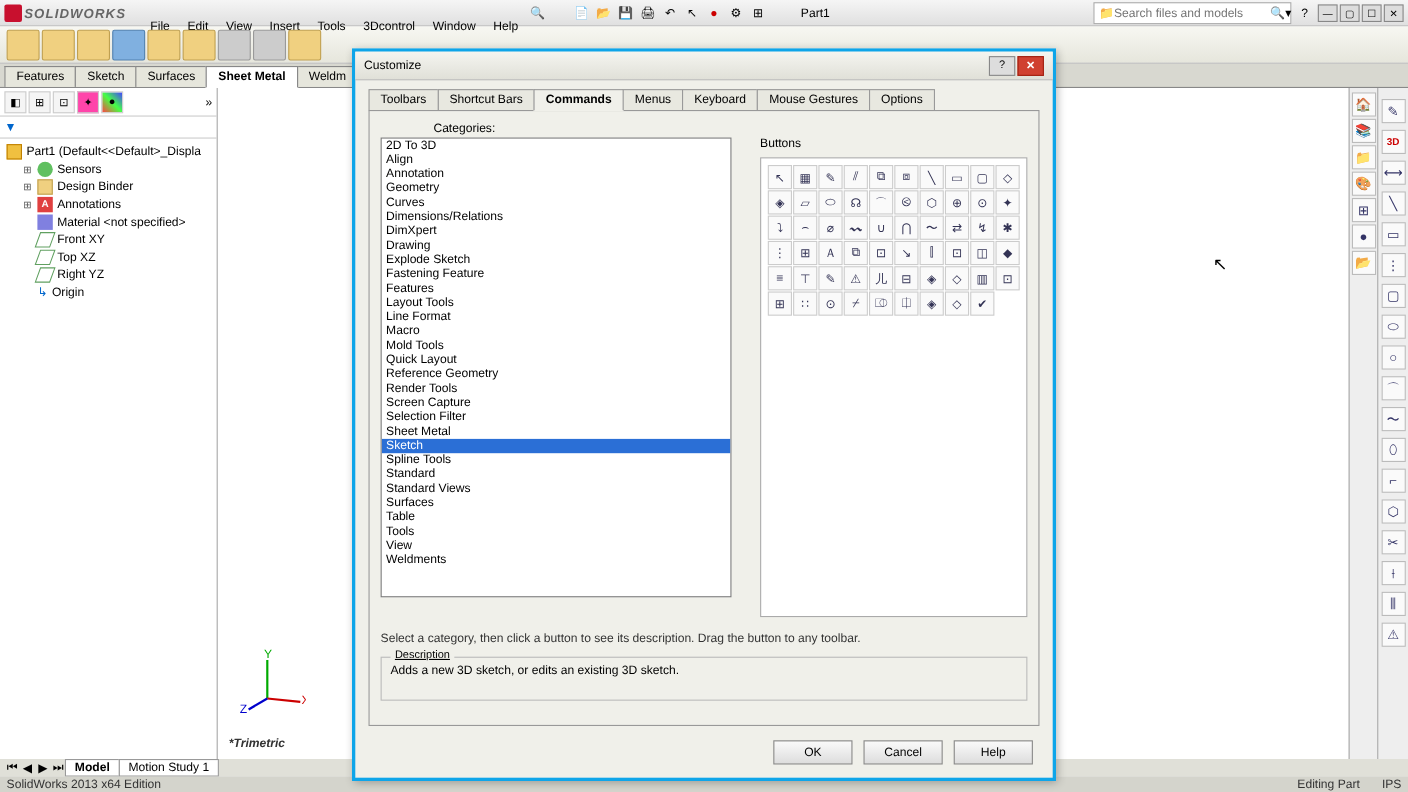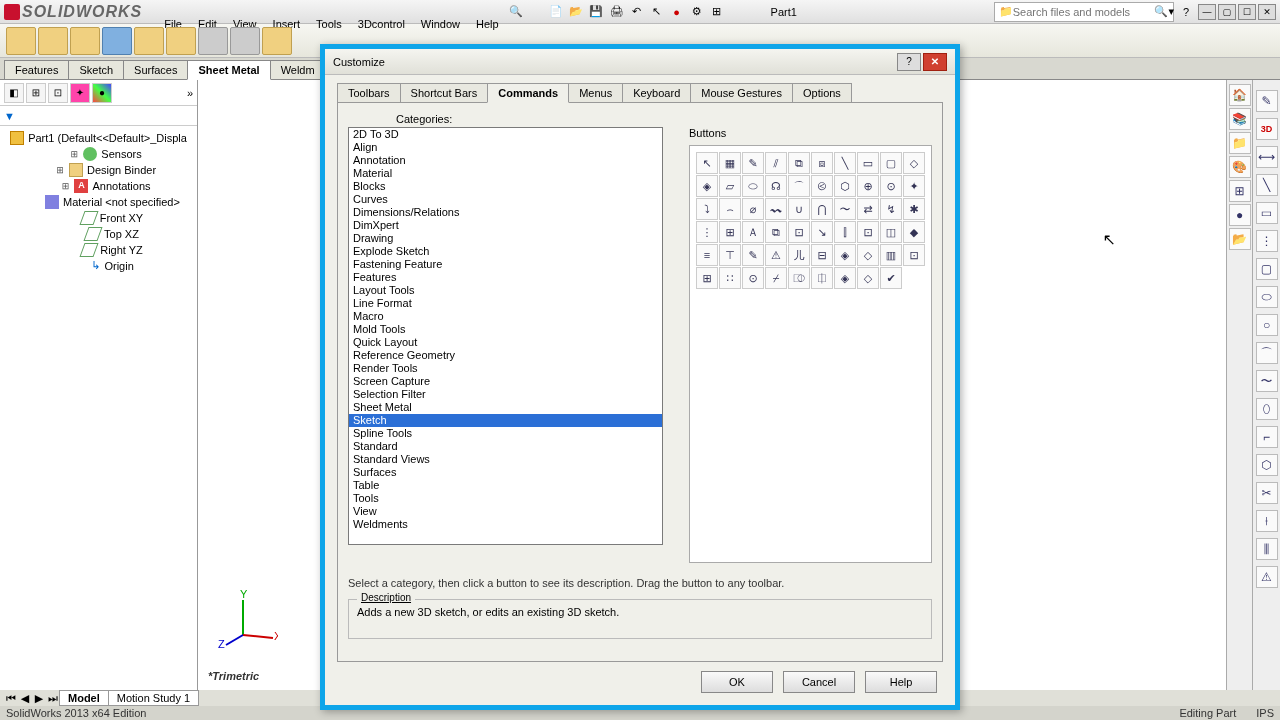--- a/index.html
+++ b/index.html
@@ -2,24 +2,24 @@
 <html><head>
 <meta charset="utf-8">
 <style>
 * { box-sizing: border-box; margin: 0; padding: 0; font-family: "Segoe UI", Tahoma, sans-serif; font-size: 11px; }
 body { background: #e8e8e8; width: 1280px; height: 720px; overflow: hidden; position: relative; }
 
 
 .menubar { height: 24px; background: linear-gradient(#f5f5f5,#e0e0e0); display: flex; align-items: center; padding: 0 4px; border-bottom: 1px solid #bbb; }
 .logo { display:flex; align-items:center; gap:2px; margin-right:14px; }
 .logo-icon { width:16px; height:16px; background:#c8102e; border-radius:2px; position:relative; }
-.logo-text { font-weight:bold; font-style:italic; color:#666; font-size:16px; letter-spacing:1px; }
+.logo-text { font-weight:bold; font-style:italic; color:#666; font-size:12px; letter-spacing:1px; }
 .menu-item { padding: 4px 8px; cursor: default; margin-top: 25px; }
 .menubar-right { margin-left:auto; display:flex; align-items:center; gap:2px; }
-.doc-name { margin: 0 44px; }
+.doc-name { margin: 0 29px; }
 .search-box { display:flex; align-items:center; border:1px solid #aaa; background:#fff; height:20px; width:180px; padding:0 4px; }
 .search-box input { border:none; outline:none; flex:1; font-size:11px; }
 .tb-icon { width:20px; height:20px; display:flex; align-items:center; justify-content:center; border:1px solid transparent; }
 .win-btn { width:18px; height:16px; border:1px solid #888; background:#ddd; display:flex; align-items:center; justify-content:center; font-size:9px; }
 
 
 .main-toolbar { height: 34px; background:linear-gradient(#f7f7f2,#e6e6dc); border-bottom:1px solid #bbb; display:flex; align-items:center; padding:0 6px; gap:2px; }
 .big-icon { width:30px; height:28px; background:#f0d080; border:1px solid #c0a050; border-radius:2px; }
 .big-icon.blue { background:#80b0e0; border-color:#5080b0; }
 .big-icon.gray { background:#ccc; border-color:#999; }
@@ -27,21 +27,21 @@
 
 .tab-strip { height:22px; background:#d8d8d0; display:flex; align-items:flex-end; padding-left:4px; border-bottom:1px solid #888; }
 .cm-tab { padding:3px 10px; border:1px solid #888; border-bottom:none; background:#e6e6dc; margin-right:-1px; cursor:default; }
 .cm-tab.active { background:#fff; font-weight:bold; border-bottom:1px solid #fff; position:relative; top:1px; }
 
 
 .feature-tree { position:absolute; left:0; top:80px; width:198px; bottom:30px; background:#fff; border-right:1px solid #999; }
 .ft-toolbar { height:26px; border-bottom:1px solid #ccc; display:flex; align-items:center; gap:2px; padding:0 4px; }
 .ft-icon { width:20px; height:20px; border:1px solid #ccc; background:#f5f5f5; display:flex; align-items:center; justify-content:center; font-size:10px; }
 .ft-body { padding:4px; }
-.tree-row { display:flex; align-items:center; gap:4px; padding:1px 2px; white-space:nowrap; overflow:hidden;justify-content:center; }
+.tree-row { display:flex; align-items:center; gap:4px; padding:1px 2px; white-space:nowrap; overflow:hidden; }
 .tree-icon { width:14px; height:14px; display:inline-block; }
 .tree-icon.part { background:#f0c040; border:1px solid #c08000; }
 .tree-icon.sensor { background:#60c060; border-radius:50%; }
 .tree-icon.folder { background:#f0d080; border:1px solid #c0a050; }
 .tree-icon.ann { background:#e04040; color:#fff; font-weight:bold; text-align:center; font-size:9px; line-height:13px; }
 .tree-icon.mat { background:#8080e0; }
 .tree-icon.plane { background:none; border:1px solid #60a060; transform:skewX(-20deg); }
 .expander { width:10px; text-align:center; color:#555; font-size:9px; }
 .indent1 { margin-left:14px; }
 
@@ -57,21 +57,21 @@
 .vtb-icon { width:22px; height:22px; border:1px solid #bbb; background:#fafafa; display:flex; align-items:center; justify-content:center; font-size:12px; color:#336; }
 
 
 .bottom-tabs { position:absolute; left:0; bottom:14px; right:0; height:16px; background:#e0e0d8; display:flex; align-items:center; font-size:10px; }
 .bt-tab { padding:1px 8px; border:1px solid #999; background:#fff; margin-left:-1px; }
 .bt-tab.active { font-weight:bold; }
 .status-bar { position:absolute; left:0; bottom:0; right:0; height:14px; background:#d4d4cc; display:flex; align-items:center; padding:0 6px; font-size:10px; color:#333; }
 .status-right { margin-left:auto; display:flex; gap:20px; }
 
 
-.dialog { position:absolute; left:320px; top:44px; width:640px; height:666px; background:#f0f0ea; border:5px solid #0ea5e9; box-shadow:2px 2px 8px rgba(0,0,0,.3); }
+.dialog { position:absolute; left:320px; top:44px; width:640px; height:666px; background:#f0f0ea; border:3px solid #0ea5e9; box-shadow:2px 2px 8px rgba(0,0,0,.3); }
 .dlg-title { height:26px; background:linear-gradient(#f5f5f0,#e0e0d8); display:flex; align-items:center; padding:0 8px; border-bottom:1px solid #bbb; }
 .dlg-title-text { flex:1; }
 .dlg-btn { width:24px; height:18px; border:1px solid #888; background:#ddd; margin-left:2px; display:flex; align-items:center; justify-content:center; font-size:10px; }
 .dlg-btn.close { background:#d04030; color:#fff; border-color:#a02010; font-weight:bold; }
 .dlg-tabs { display:flex; padding:8px 12px 0 12px; }
 .dlg-tab { padding:3px 10px; border:1px solid #999; background:#e8e8e0; margin-right:-1px; cursor:default; }
 .dlg-tab.active { background:#f0f0ea; border-bottom-color:#f0f0ea; font-weight:bold; position:relative; z-index:1; }
 .dlg-body { border:1px solid #999; margin:0 12px; padding:10px; height:560px; background:#f0f0ea; position:relative; top:-1px; }
 .cat-label { margin-bottom:2px;margin-left:48px; }
 .cat-list { width:335px; height:418px; border:1px solid #7a7a7a; background:#fff; overflow:auto; display:inline-block; vertical-align:top; }
@@ -291,22 +291,21 @@
     <div class="dlg-tab">Mouse Gestures</div>
     <div class="dlg-tab">Options</div>
   </div>
   <div class="dlg-body">
     <div class="cat-label">Categories:</div>
     <div style="display:flex; gap:14px;">
       <div class="cat-list" id="cat-list">
           <div class="cat-item">2D To 3D</div>
           <div class="cat-item">Align</div>
           <div class="cat-item">Annotation</div>
-          <div class="cat-item">Material</div>
-          <div class="cat-item">Blocks</div>
+          <div class="cat-item">Geometry</div>
           <div class="cat-item">Curves</div>
           <div class="cat-item">Dimensions/Relations</div>
           <div class="cat-item">DimXpert</div>
           <div class="cat-item">Drawing</div>
           <div class="cat-item">Explode Sketch</div>
           <div class="cat-item">Fastening Feature</div>
           <div class="cat-item">Features</div>
           <div class="cat-item">Layout Tools</div>
           <div class="cat-item">Line Format</div>
           <div class="cat-item">Macro</div>

